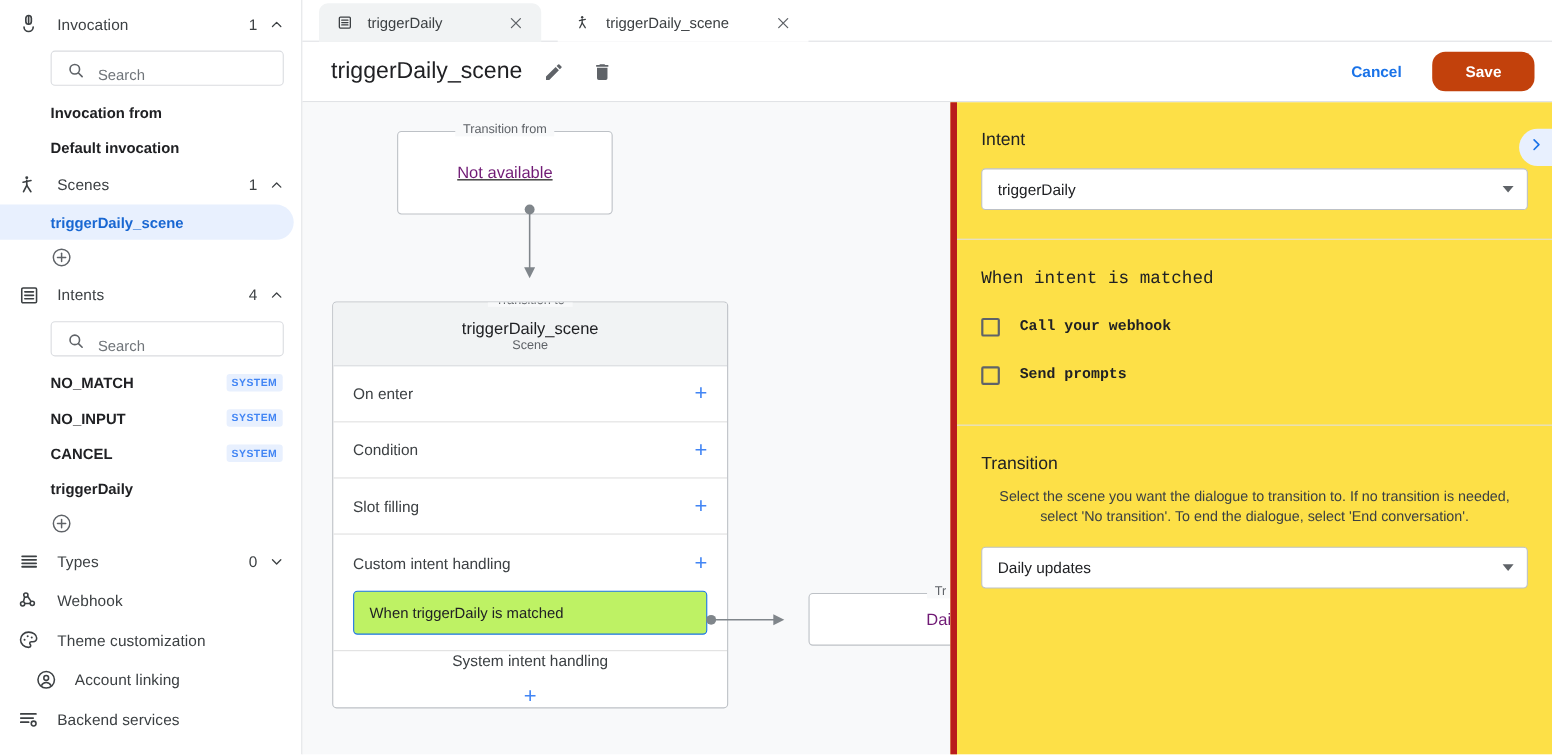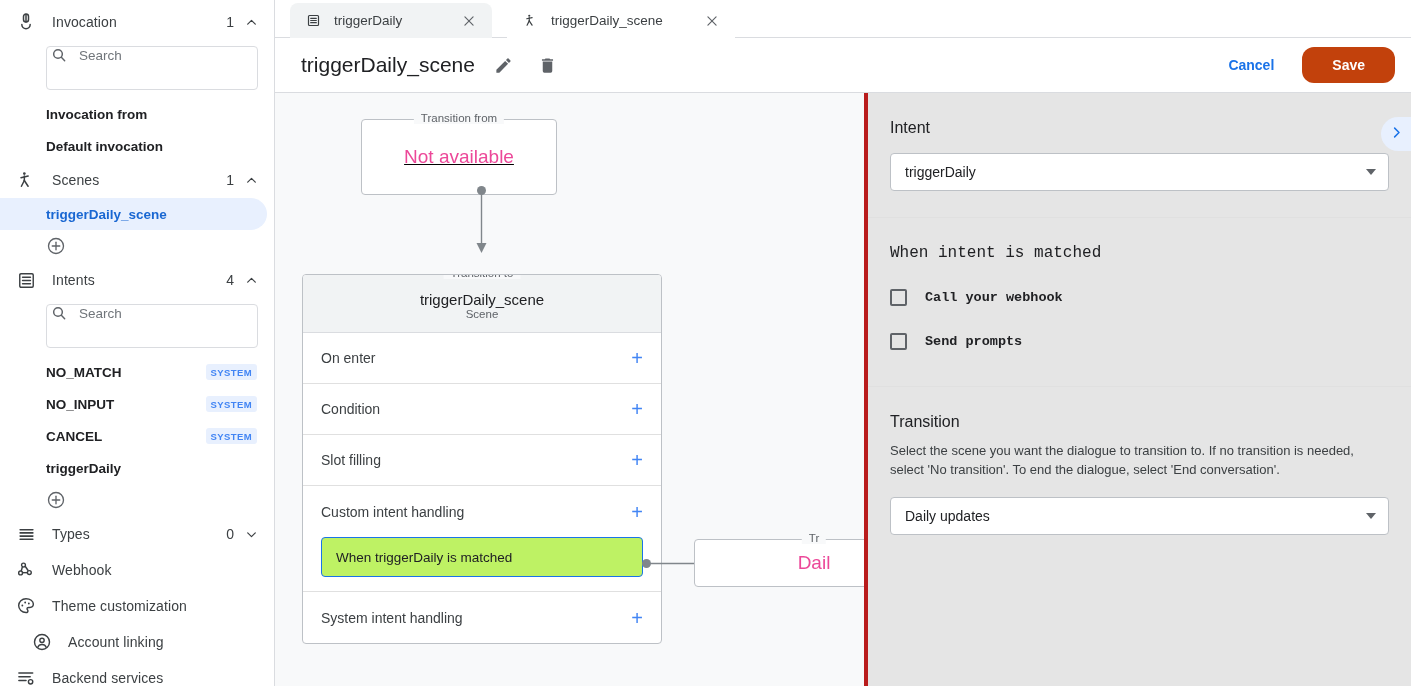--- a/index.html
+++ b/index.html
@@ -23,22 +23,22 @@
     cursor: pointer; user-select: none;
   }
   .nav-ico { width: 24px; height: 24px; flex: 0 0 24px; display: flex; align-items: center; justify-content: center; color: #3c4043; }
   .nav-ico svg { display: block; }
   .nav-label { flex: 1; margin-left: 14px; font-size: 14px; color: #3c4043; letter-spacing: .1px; }
   .nav-count { font-size: 14px; color: #3c4043; margin-right: 10px; }
   .caret { width: 14px; height: 14px; color: #3c4043; display:flex; align-items:center; justify-content:center;}
 
   .search-wrap { padding: 6px 16px 8px 46px; }
   .search-box {
-    display: flex; align-items: flex-start; height: 44px;
-    border: 1px solid #dadce0; border-radius: 4px; padding: 0 4px; background:#fff;
+    display: flex; align-items: flex-end; height: 32px;
+    border: 1px solid #dadce0; border-radius: 4px; padding: 0 14px; background:#fff;
   }
   .search-box svg { color: #5f6368; flex: 0 0 auto; }
   .search-box input {
     border: 0; outline: 0; font-size: 13.5px; color: #202124; background: transparent;
     margin-left: 10px; width: 100%; font-family: "Liberation Sans", sans-serif;
   }
   .search-box input::placeholder { color: #70757a; }
 
   .sub-item {
     display: flex; align-items: center; height: 32px;
@@ -95,57 +95,57 @@
     position: absolute; left: 275px; top: 93px; width: 589px; bottom: 0;
     background: #f8f9fa; overflow: hidden;
   }
   .fieldset {
     position: absolute; border: 1px solid #bdc1c6; border-radius: 4px; background: #fff;
   }
   .legend {
     position: absolute; top: -8px; background: #f8f9fa; padding: 0 7px;
     font-size: 11.5px; color: #5f6368; white-space: nowrap;
   }
-  .box-center { display: flex; align-items: center; justify-content: center; height: 100%; font-size: 19px; color: #ec4899; }
+  .box-center { display: flex; align-items: center; justify-content: center; height: 100%; font-size: 15px; color: #701a75; }
 
   .scene-card {
     position: absolute; border: 1px solid #bdc1c6; border-radius: 4px;
     background: #fff; overflow: hidden;
   }
   .scene-head {
     background: #f1f3f4; border-bottom: 1px solid #dadce0;
     padding: 16px 0 12px; text-align: center;
   }
   .scene-head .n { font-size: 15px; color: #202124; }
   .scene-head .s { font-size: 11.5px; color: #5f6368; margin-top: 0; }
   .scene-row {
     display: flex; align-items: center; justify-content: space-between;
     height: 51px; padding: 0 18px; border-bottom: 1px solid #e0e0e0;
     font-size: 14px; color: #3c4043;
   }
-  .scene-row:last-child { border-bottom: 0; }
+  .scene-row:last-child { border-bottom: 0; flex-direction: column; }
   .row-plus { color: #4285f4; font-size: 20px; line-height: 1; cursor: pointer; font-weight: 400; }
   .scene-block { border-bottom: 1px solid #e0e0e0; padding-bottom: 14px; }
   .scene-block .scene-row { border-bottom: 0; }
   .chip {
     margin: 0 18px; height: 40px; border: 1px solid #1a73e8; border-radius: 4px;
     background: #bef264; display: flex; align-items: center; padding-left: 14px;
     font-size: 13.5px; color: #202124; cursor: pointer;
   }
   .dot { position: absolute; width: 9px; height: 9px; border-radius: 50%; background: #80868b; }
 
   
   #panel {
     position: absolute; left: 864px; top: 93px; right: 0; bottom: 0;
-    background: #e5e5e5; border-left: 4px solid #b91c1c; overflow: hidden;
+    background: #fde047; border-left: 6px solid #b91c1c; overflow: hidden;
   }
   .psec { padding: 24px 22px 26px; border-bottom: 1px solid #e0e0e0; }
   .psec.last { border-bottom: 0; }
   .psec h3 { margin: 0 0 16px; font-size: 16px; font-weight: 400; color: #202124; }
-  .psec p.desc { margin: 0 0 18px; font-size: 13px; line-height: 19px; color: #3c4043; }
+  .psec p.desc { margin: 0 0 18px; font-size: 13px; line-height: 19px; color: #3c4043; text-align: center; }
   .select {
     height: 38px; border: 1px solid #bdc1c6; border-radius: 4px;
     display: flex; align-items: center; padding: 0 12px 0 14px;
     font-size: 14px; color: #202124; cursor: pointer; background: #fff;
   }
   .select .sv { flex: 1; }
   .sel-caret { width: 0; height: 0; border-left: 5px solid transparent; border-right: 5px solid transparent; border-top: 6px solid #5f6368; }
   .check-row { display: flex; align-items: center; height: 30px; margin-bottom: 14px; cursor: pointer; }
   .check-row:last-child { margin-bottom: 0; }
   .cbox { width: 17px; height: 17px; border: 2px solid #5f6368; border-radius: 2px; flex: 0 0 17px; }
@@ -453,21 +453,21 @@
         <span class="row-plus">+</span>
       </div>
     </div>
 
     <div class="dot" style="left:367px; top:466px;"></div>
     <svg width="70" height="20" style="position:absolute; left:374px; top:461px;">
       <line x1="0" y1="9.5" x2="56" y2="9.5" stroke="#80868b" stroke-width="1.4"></line>
       <polygon points="64,9.5 54,4.5 54,14.5" fill="#80868b"></polygon>
     </svg>
 
-    <div class="fieldset" style="left:419px; top:446px; width:240px; height:48px;">
+    <div class="fieldset" style="left:460px; top:446px; width:240px; height:48px;">
       <span class="legend" style="left:50%; transform:translateX(-50%);">Tr</span>
       <div class="box-center">Dail</div>
     </div>
   </div>
 
   <div id="panel">
 
     <div id="panel-toggle">
       <span>
         <svg width="15" height="15" viewBox="0 0 24 24" fill="none" stroke="currentColor" stroke-width="2.4" stroke-linecap="round" stroke-linejoin="round">

